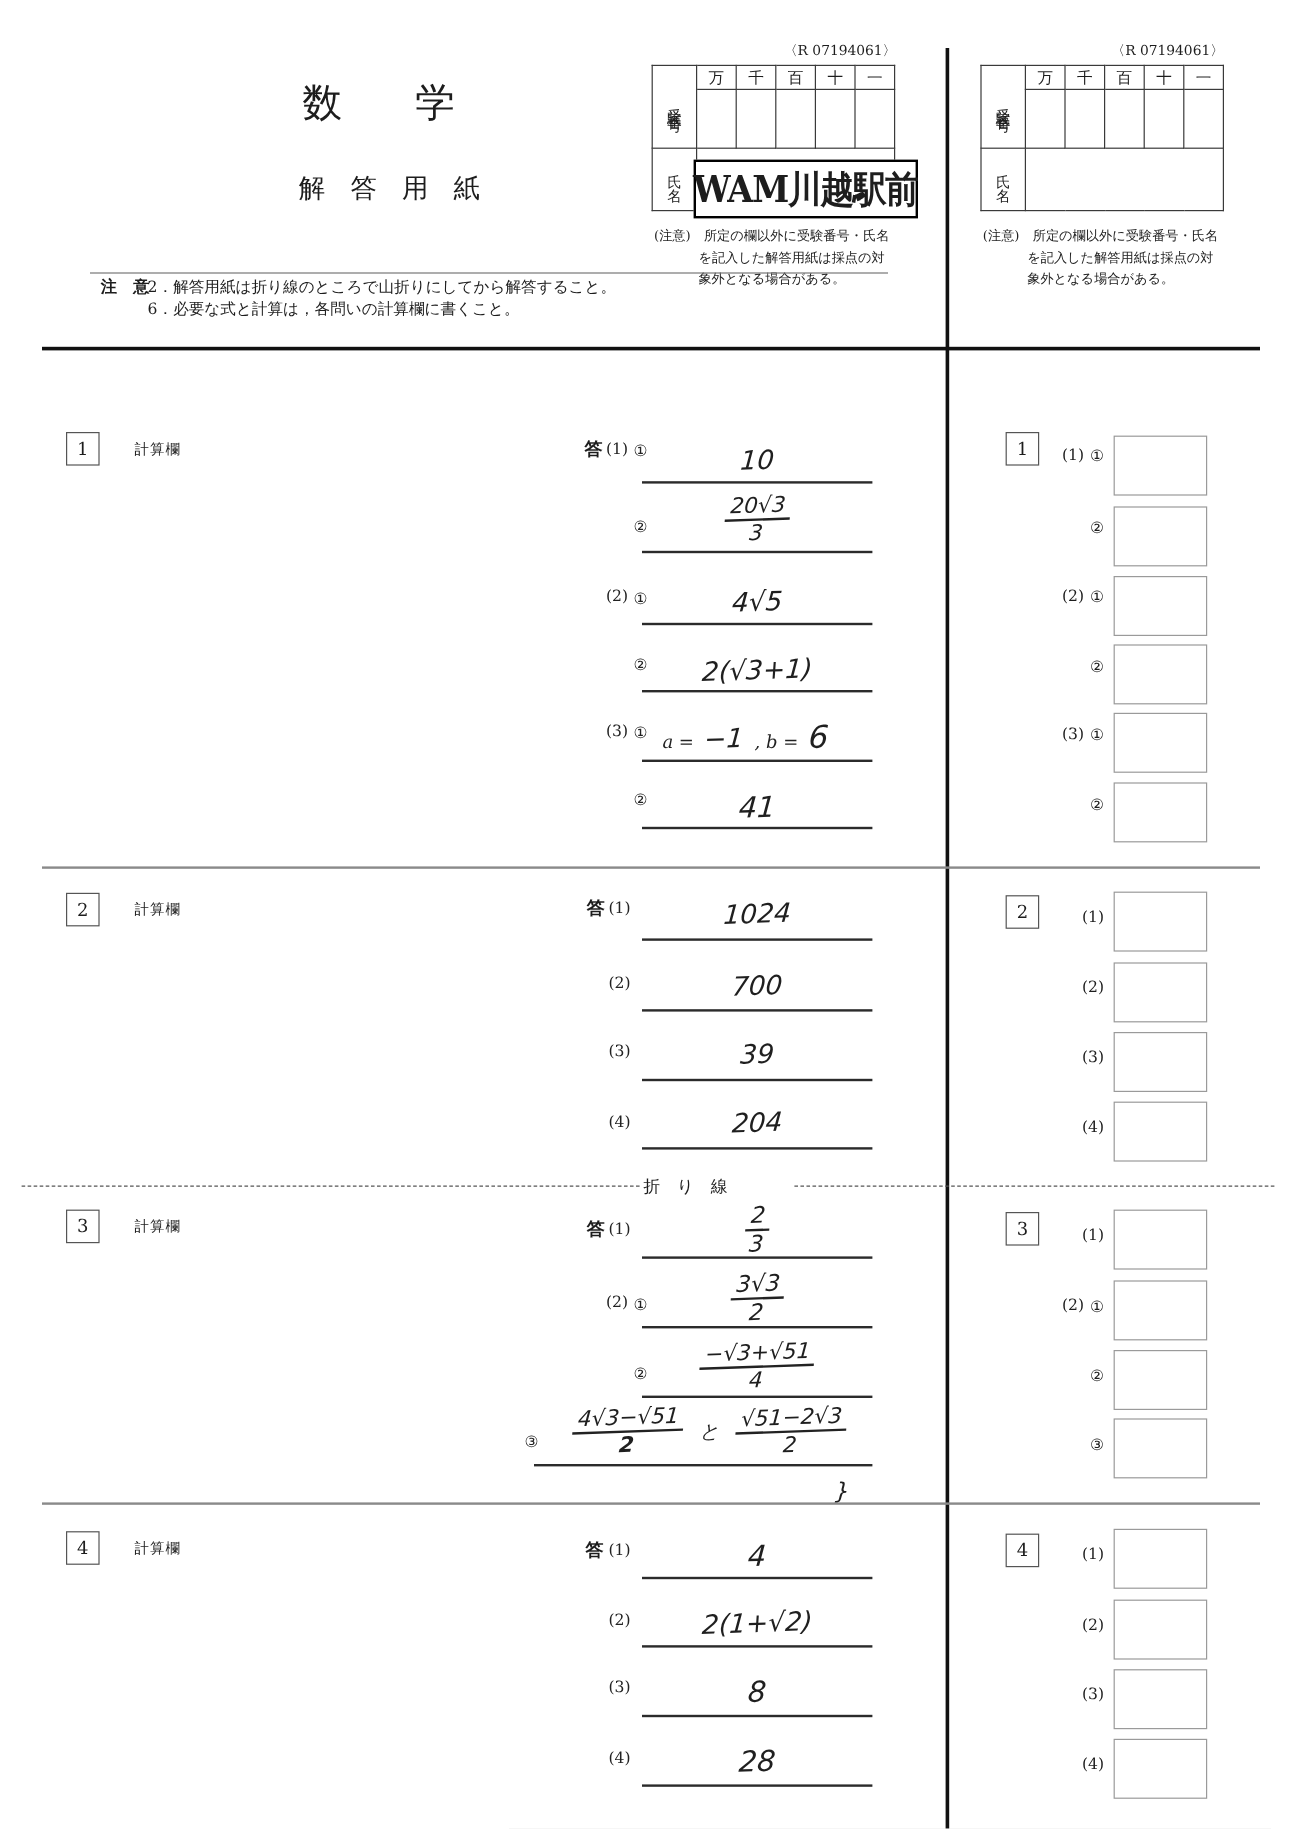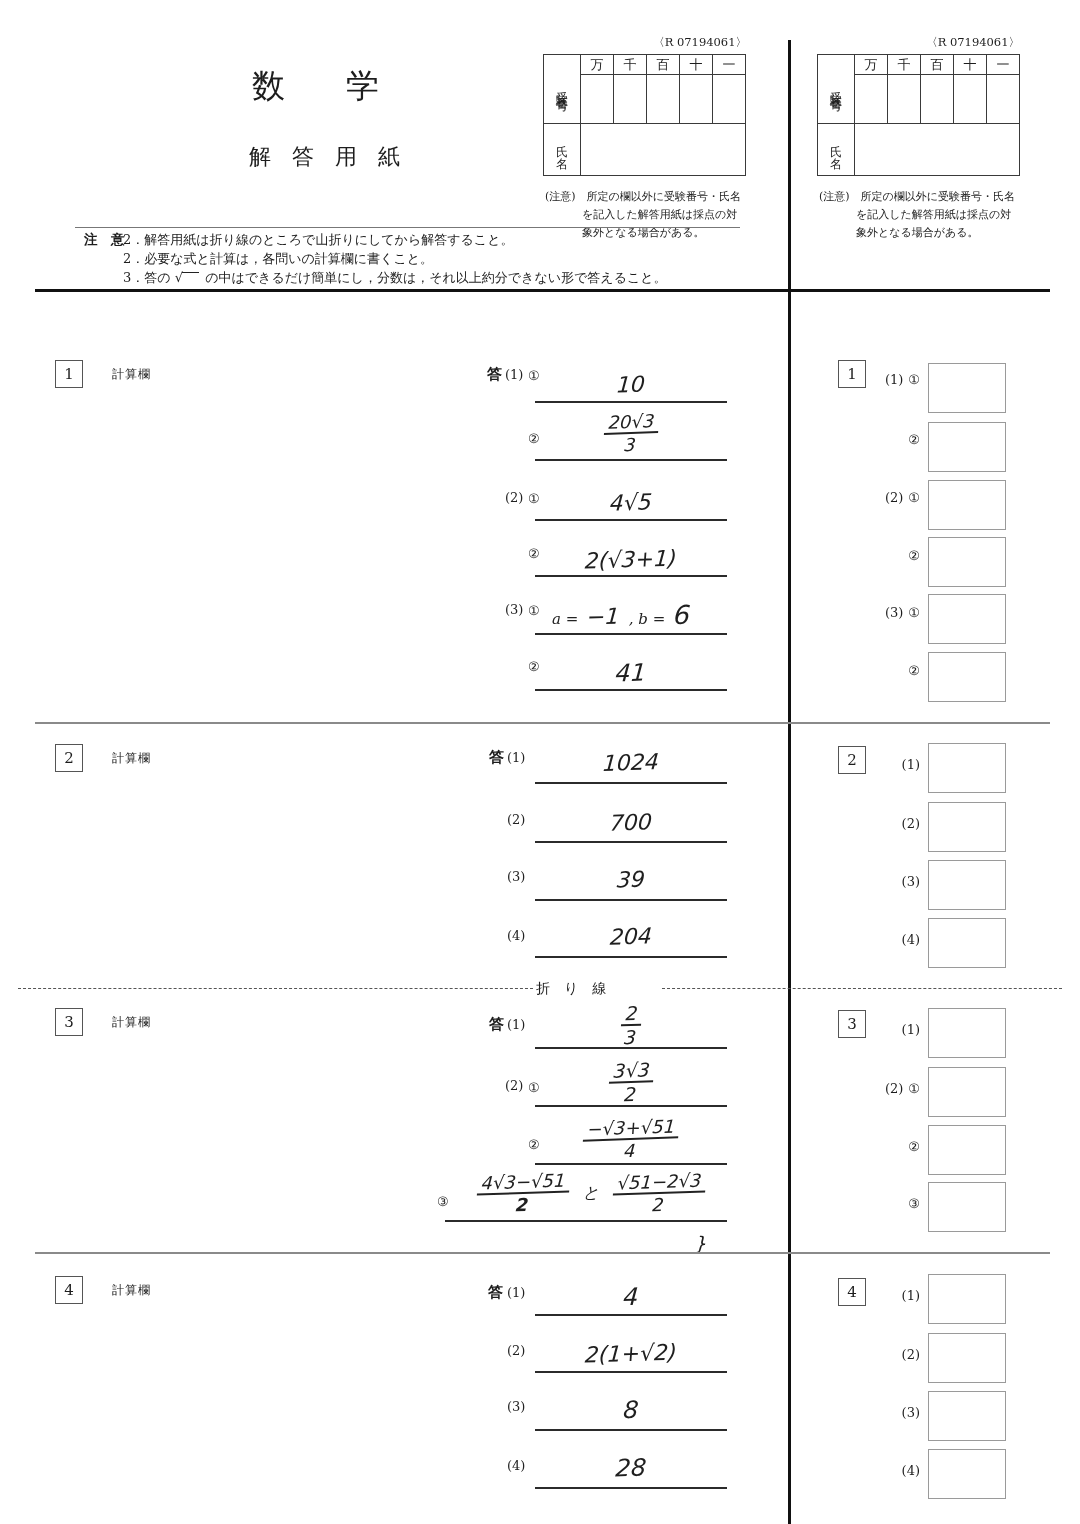--- a/index.html
+++ b/index.html
@@ -73,20 +73,23 @@
           <td></td>
       <td></td>
     </tr>
     <tr style="height:52px;">
       <td><span class="vert sp">氏名</span></td>
       <td colspan="5"></td>
     </tr>
   </tbody>
     </table>
 
+  <div class="namebox" style="left:578px;top:133px;width:183px;height:45px;">
+    <span style="transform:scaleX(0.9);">WAM川越駅前</span>
+  </div>
 
   <div class="note" style="left:545px;top:188px;">
     <span>(注意)</span>　<span>所定の欄以外に受験番号・氏名</span>
     <span class="l2">を記入した解答用紙は採点の対</span>
     <span class="l2">象外となる場合がある。</span>
   </div>
 
   <table class="idtab" style="left:817px;top:54px;">
     <colgroup>
         <col style="width:37px">
@@ -120,26 +123,21 @@
     </table>
   <div class="note" style="left:819px;top:188px;">
     <span>(注意)</span>　<span>所定の欄以外に受験番号・氏名</span>
     <span class="l2">を記入した解答用紙は採点の対</span>
     <span class="l2">象外となる場合がある。</span>
   </div>
 
   <div class="abs" style="left:75px;top:227px;width:665px;height:1px;background:#777;"></div>
   <div class="instr" style="left:84px;top:233px;font-weight:bold;font-size:13.5px;">注　意</div>
   <div class="instr" style="left:123px;top:233px;">2．解答用紙は折り線のところで山折りにしてから解答すること。</div>
-  <div class="instr" style="left:123px;top:252px;">2．必要な式と計算は，各問いの計算欄に書くこと。</div>
-  <div class="instr" style="left:123px;top:271px;">
-    <span>3．答の</span>
-    <span>√</span><span class="radbar"></span>
-    <span>の中はできるだけ簡単にし，分数は，それ以上約分できない形で答えること。</span>
-  </div>
+  <div class="instr" style="left:123px;top:252px;">6．必要な式と計算は，各問いの計算欄に書くこと。</div>
 
   <div class="abs" style="left:35px;top:289px;width:1015px;height:3px;background:#111;"></div>
   <div class="abs" style="left:788px;top:40px;width:2.5px;height:1484px;background:#111;"></div>
 
   <div class="secbox" style="left:55px;top:360px;">
       <span>1</span>
     </div>
   <div class="calclab" style="left:112px;top:366px;">計算欄</div>
   <div class="anshead" style="left:487px;top:365px;">答</div>
 

